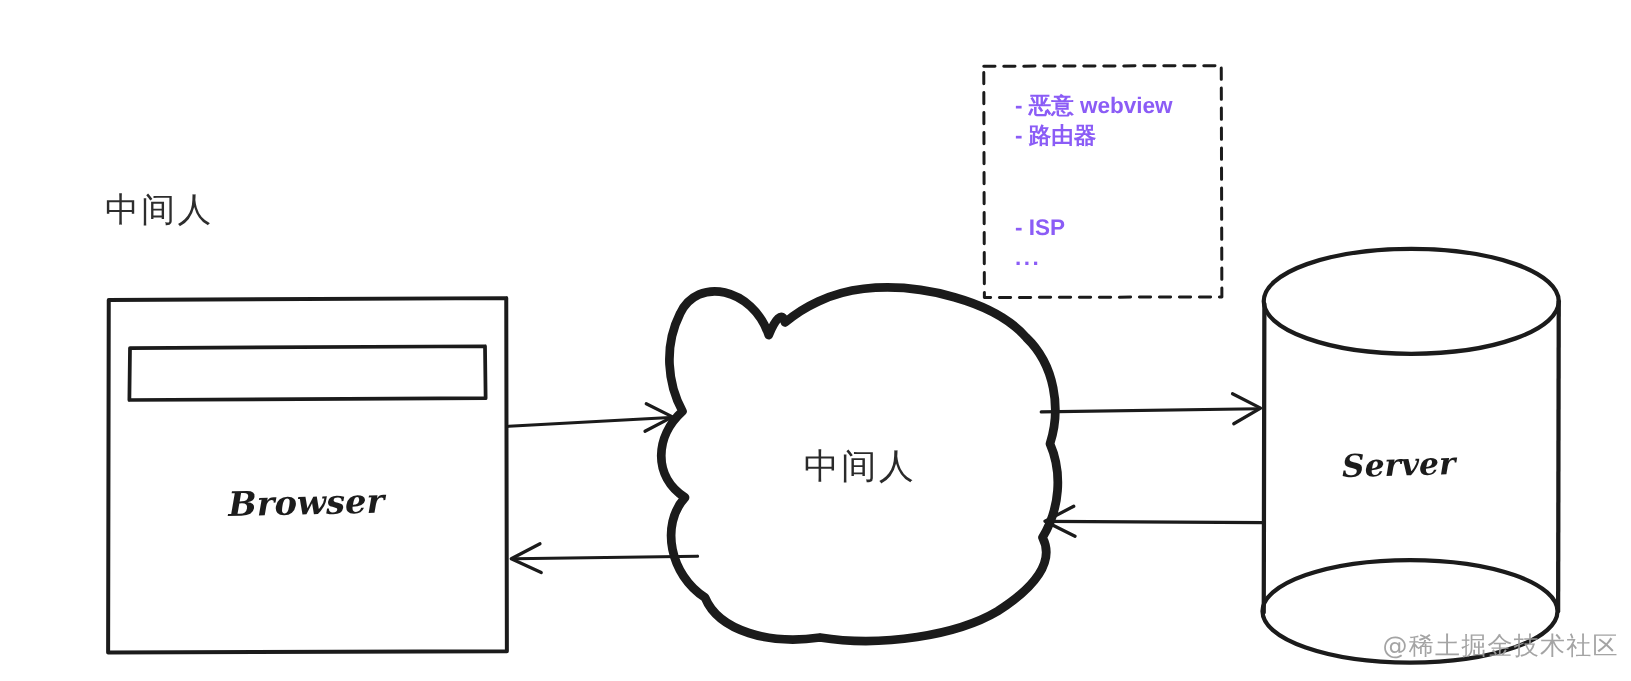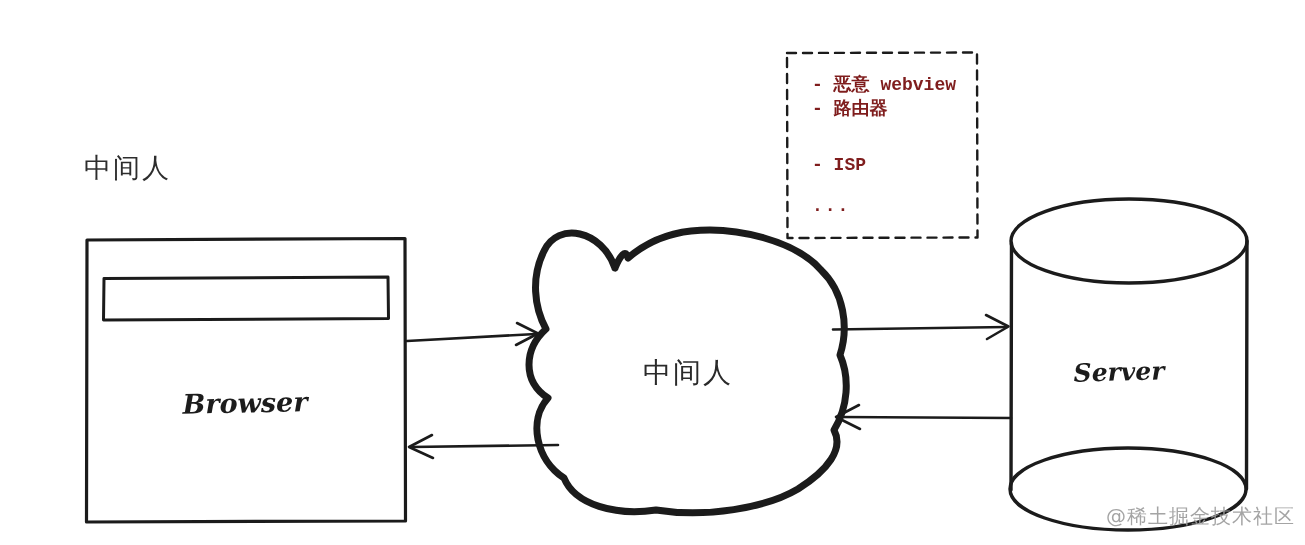--- a/index.html
+++ b/index.html
@@ -39,28 +39,28 @@
   .cloud-label {
     left: 688px; top: 373px;
     transform: translate(-50%, -50%);
     font-size: 28px; font-weight: 500;
     color: #2a2a2a; letter-spacing: 2px;
   }
 
   .examples-list { position: absolute; left: 812px; top: 52px; width: 166px; }
   .examples-item {
     position: absolute; left: 0;
-    font-family: Liberation Mono, monospace;
+    font-family: Liberation Sans, sans-serif;
     font-size: 18px; font-weight: 600;
-    color: #7f1d1d; white-space: nowrap;
+    color: #8b5cf6; white-space: nowrap;
     letter-spacing: 0px;
   }
   .examples-item.i0 { top: 20px; }
   .examples-item.i1 { top: 44px; }
-  .examples-item.i2 { top: 103px; }
+  .examples-item.i2 { top: 120px; }
   .examples-item.i3 { top: 144px; letter-spacing: 2px; }
 
   .watermark {
     position: absolute; right: 10px; top: 503px;
     font-size: 20px; font-weight: 500;
     color: #9d9d9d; opacity: 0.92;
     letter-spacing: 1px;
   }
 </style>
 </head>

